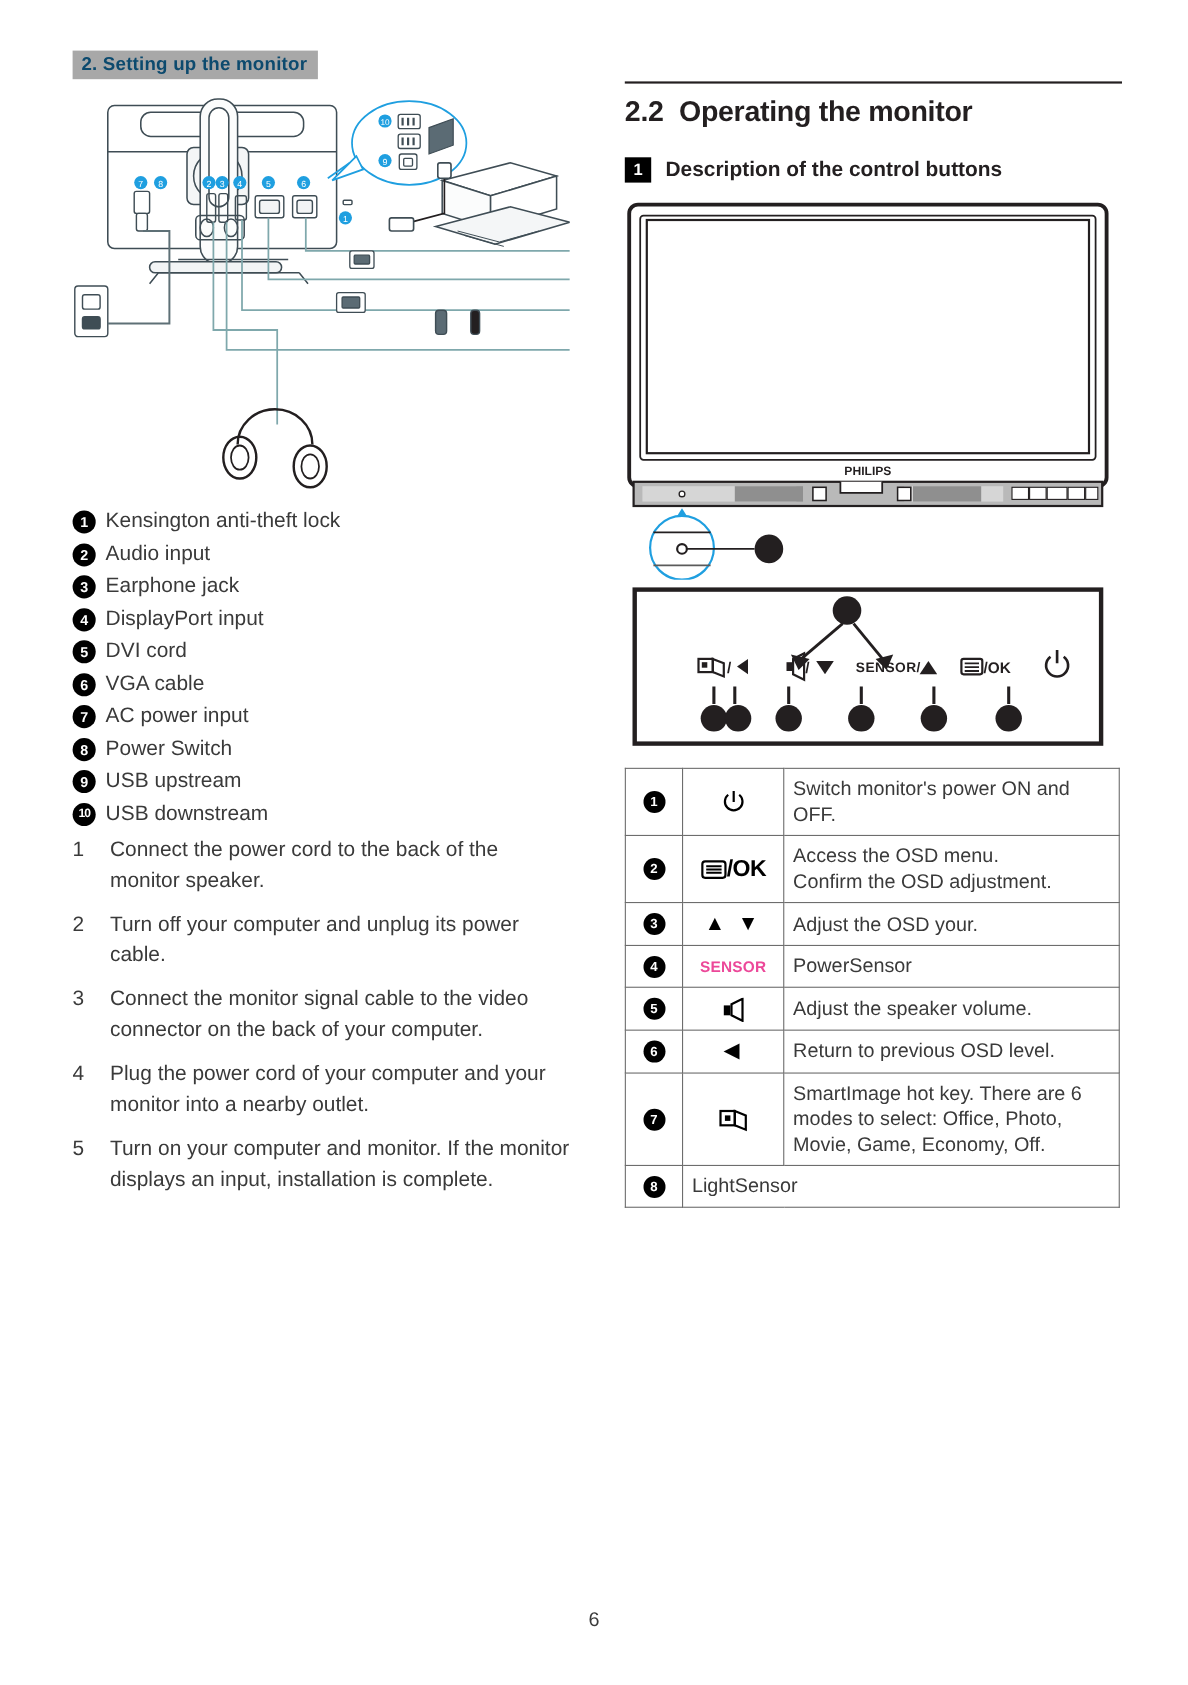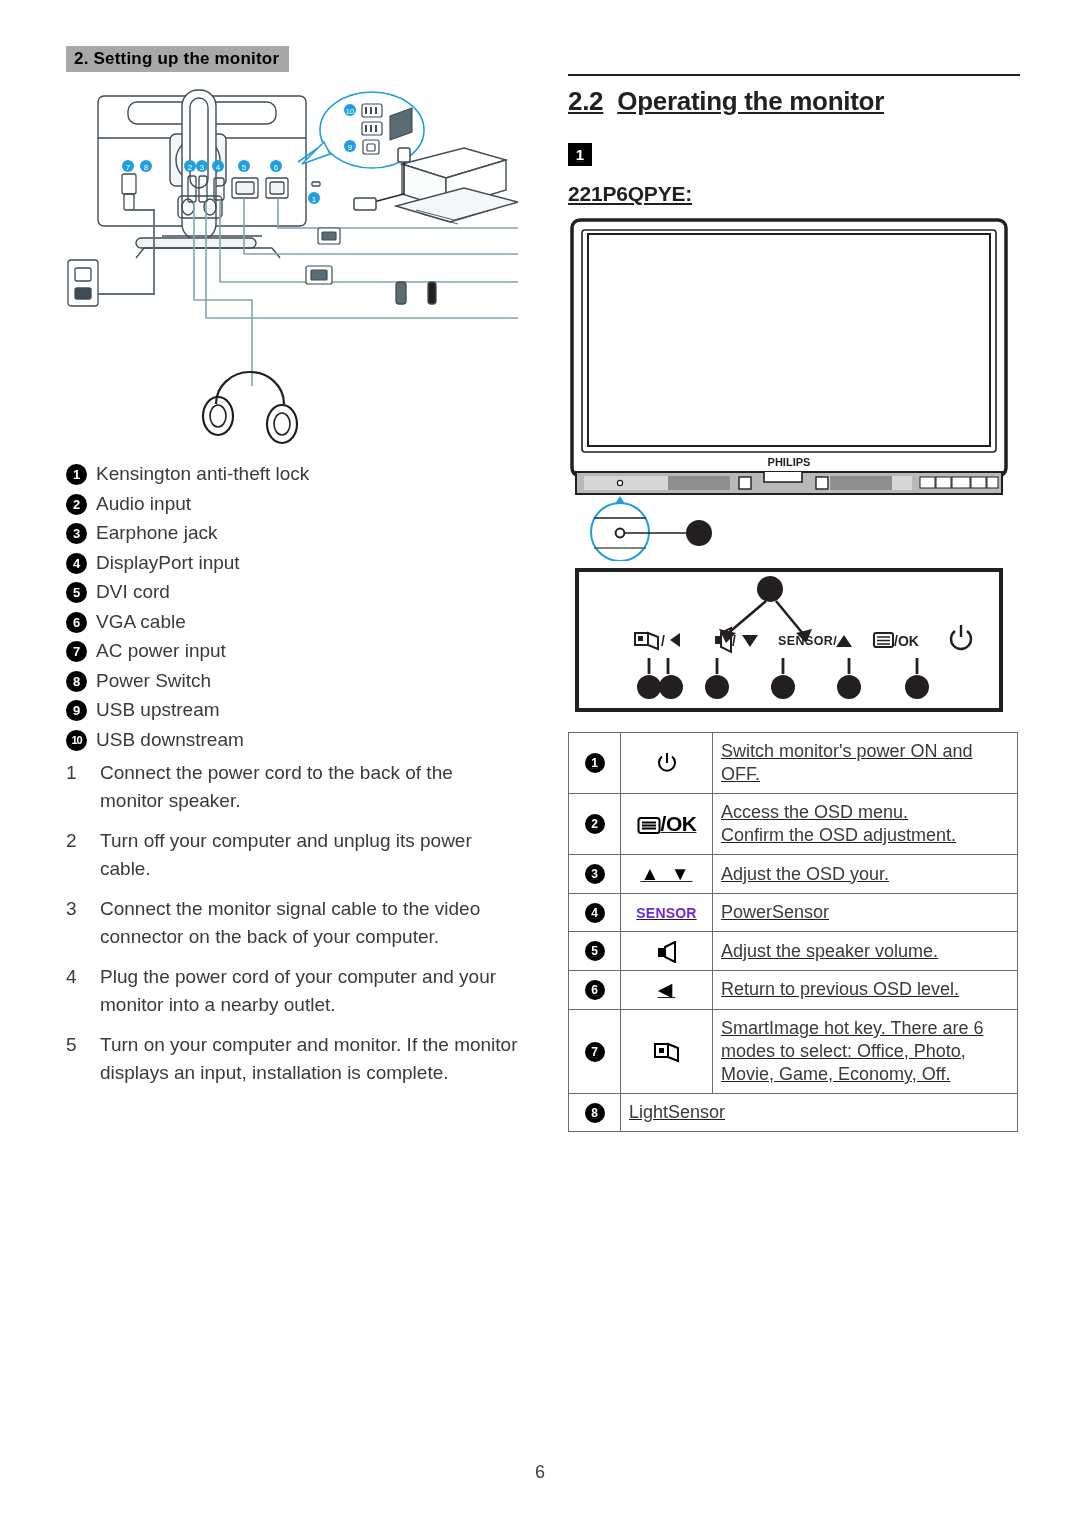--- a/index.html
+++ b/index.html
@@ -13,42 +13,41 @@
     position: relative;
     overflow: hidden;
   }
 
   
   .page-header {
     position: absolute;
     left: 66px;
     top: 46px;
     background: #a8a8a8;
-    color: #000000;
+    color: #0c4a6e;
     font-size: 17px;
     font-weight: 600;
     letter-spacing: 0.2px;
     padding: 4px 10px 5px 8px;
     line-height: 1;
     white-space: nowrap;
   }
 
   
   .col-left {
     position: absolute;
     left: 66px;
     top: 84px;
     width: 452px;
   }
   .col-right {
     position: absolute;
     left: 568px;
     top: 74px;
     width: 452px;
-    text-decoration: underline;
   }
 
   .model-title {
     font-size: 21px;
     font-weight: 700;
     letter-spacing: -0.2px;
     margin: 0 0 10px 0;
   }
 
   
@@ -165,21 +164,21 @@
     padding: 7px 8px;
     font-size: 18px;
     line-height: 1.28;
     color: #3a3a3a;
   }
   td.c-num { width: 52px; text-align: center; padding: 7px 0; }
   td.c-ico { width: 92px; text-align: center; padding: 7px 0; }
   td.c-desc { padding-left: 10px; }
   .c-num .badge { margin: 0 auto; width: 20px; height: 20px; font-size: 12px; }
   .ico-ok { font-size: 21px; font-weight: 700; color: #000; letter-spacing: -0.5px; white-space: nowrap; }
-  .ico-sensor { font-size: 14px; font-weight: 700; color: #6d28d9; letter-spacing: 0.2px; }
+  .ico-sensor { font-size: 14px; font-weight: 700; color: #ec4899; letter-spacing: 0.2px; }
   .ico-arrows { font-size: 19px; color: #000; letter-spacing: 3px; }
   svg.glyph { display: inline-block; vertical-align: middle; }
 
   
   .page-num {
     position: absolute;
     left: 0;
     right: 0;
     top: 1462px;
     text-align: center;
@@ -396,23 +395,23 @@
 <div class="col-right">
 
   <hr class="rule">
 
   <div class="sec-title">
     <span class="num">2.2</span><span>Operating the monitor</span>
   </div>
 
   <div class="labeled-head">
     <span class="sq-badge">1</span>
+    <span>Description of the control buttons</span>
   </div>
 
-  <div class="model-title">221P6QPYE:</div>
 
   <div class="figure-front">
     <svg width="450" height="345" viewBox="0 0 450 345">
 
       <rect x="4" y="4" width="434" height="256" rx="8" fill="#ffffff" stroke="#231f20" stroke-width="3.5"></rect>
       <rect x="14" y="14" width="414" height="222" rx="3" fill="#ffffff" stroke="#231f20" stroke-width="1.6"></rect>
 
       <rect x="20" y="18" width="402" height="212" fill="#ffffff" stroke="#231f20" stroke-width="2"></rect>
 
       <text x="221" y="250" font-size="11" font-weight="700" fill="#231f20" text-anchor="middle" font-family="Liberation Sans, sans-serif">PHILIPS</text>

